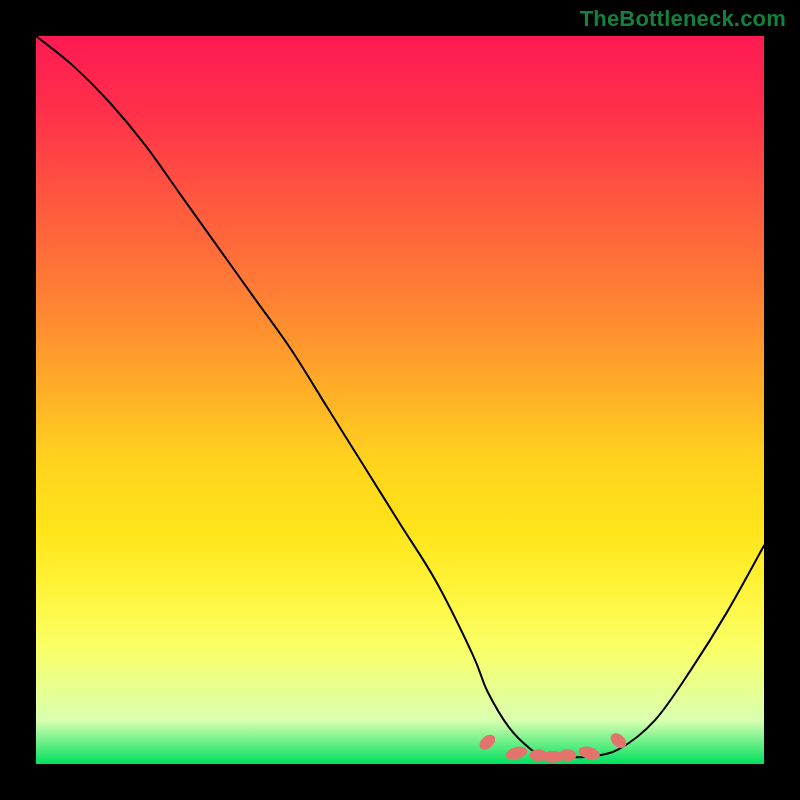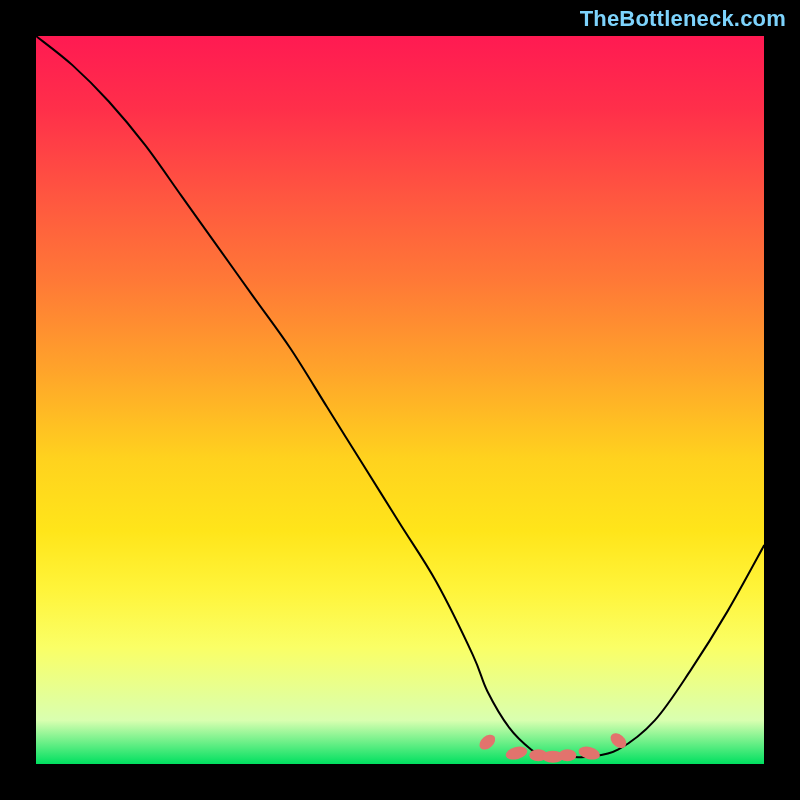--- a/index.html
+++ b/index.html
@@ -10,21 +10,21 @@
     height: 800px;
     background: #000;
   }
   .watermark {
     position: absolute;
     top: 6px;
     right: 14px;
     font-family: Arial, Helvetica, sans-serif;
     font-size: 22px;
     font-weight: 600;
-    color: #7dd3fc;
+    color: #15803d;
     letter-spacing: 0.2px;
     user-select: none;
   }
   .plot {
     position: absolute;
     left: 36px;
     top: 36px;
     width: 728px;
     height: 728px;
   }

